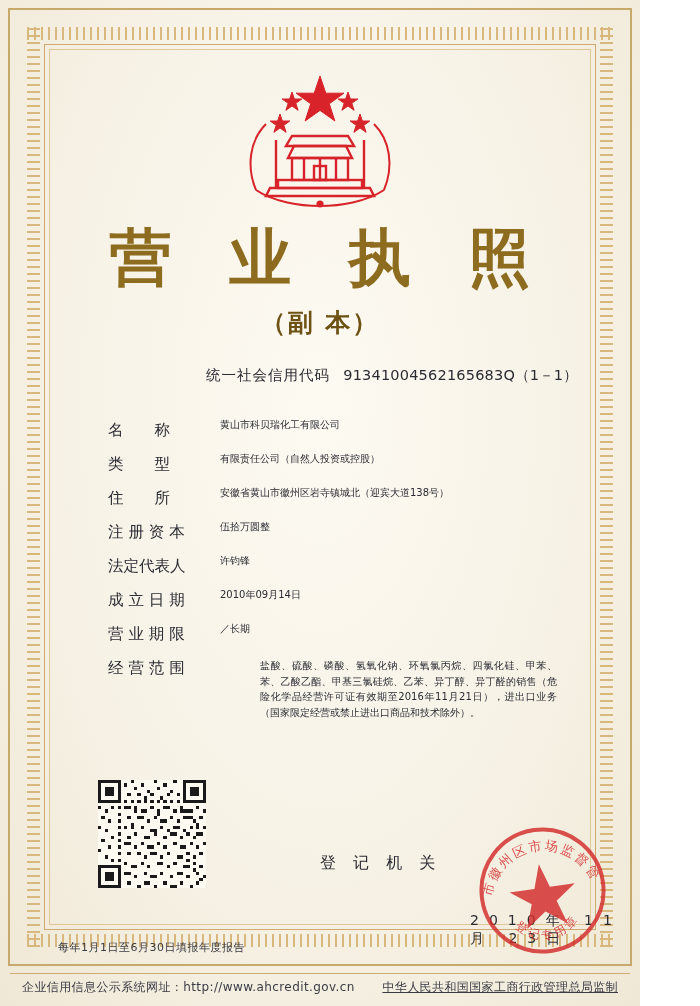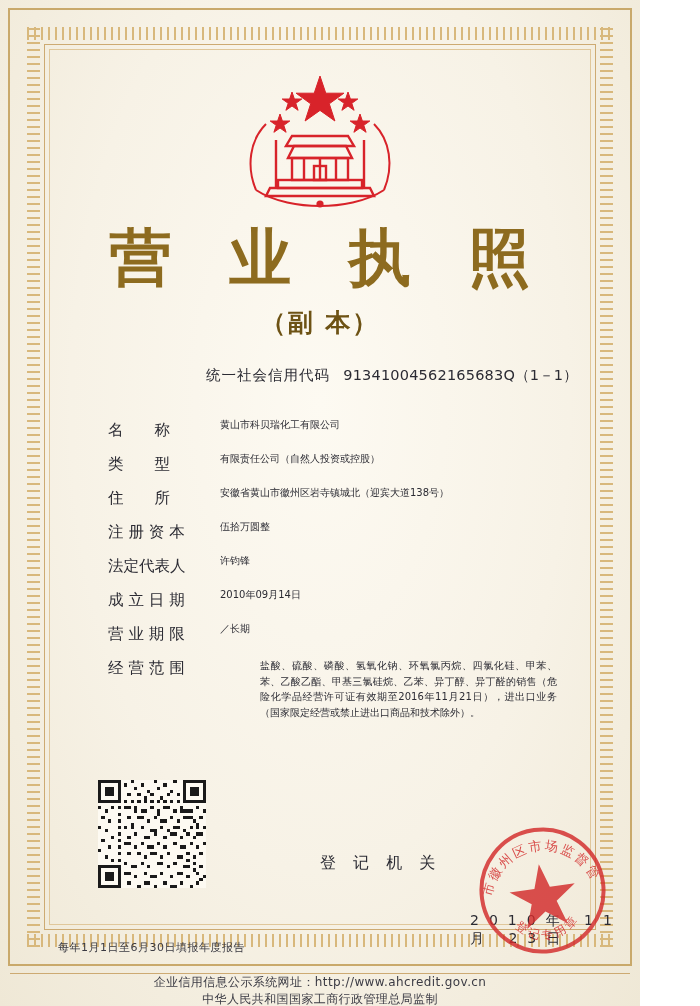--- a/index.html
+++ b/index.html
@@ -203,24 +203,23 @@
     bottom: 6px;
     height: 26px;
     display: flex;
     justify-content: space-between;
     align-items: center;
     padding: 0 22px;
     box-sizing: border-box;
     font-size: 12px;
     color: #3b3b44;
     letter-spacing: 0.4px;
-    flex-direction: column;
   }
   .footer .left { font-family: "DejaVu Sans", sans-serif; }
-  .footer .right { font-family: "DejaVu Sans", sans-serif; }
+  .footer .right { font-family: "DejaVu Sans", sans-serif; text-decoration: underline; }
 
   .footer-rule {
     position: absolute;
     left: 10px; right: 10px;
     bottom: 32px;
     height: 1px;
     background: #cdaa72;
   }
 </style>
 </head>

